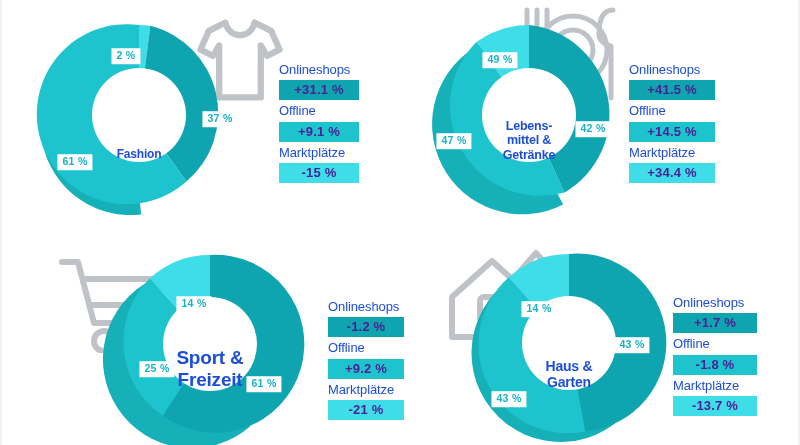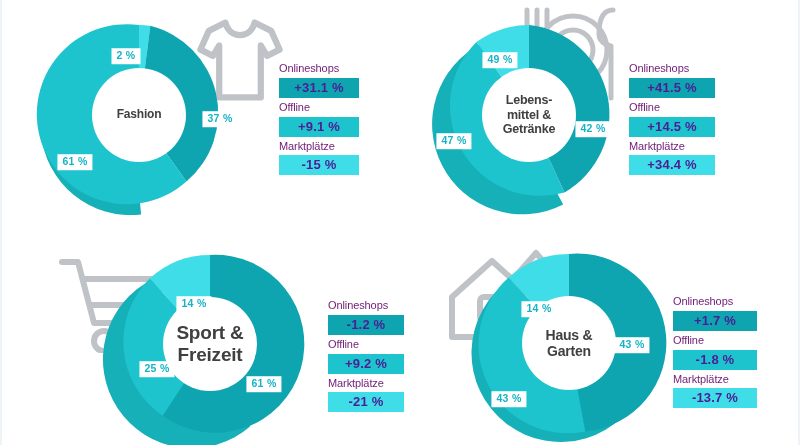--- a/index.html
+++ b/index.html
@@ -25,45 +25,45 @@
   .icon-wrap { position: absolute; opacity: 1; }
   .icon-wrap svg { display: block; }
 
   .donut-wrap { position: absolute; }
   .donut-wrap svg { display: block; overflow: visible; }
 
   .center-hole {
     position: absolute;
     border-radius: 50%;
     background: #ffffff;
-    display: flex; align-items: center; justify-content: center;
+    display: flex; align-items: flex-end; justify-content: center;
     text-align: center;
-    color: #404040;
+    color: #1d4ed8;
     font-weight: bold;
     line-height: 1.16;
     letter-spacing: -0.2px;
   }
 
   .pct {
     position: absolute;
     background: #ffffff;
     color: #17b3c4;
     font-size: 10.5px;
     font-weight: bold;
     padding: 2px 5px 2px 5px;
     letter-spacing: 0.3px;
     white-space: nowrap;
     transform: translate(-50%, -50%);
     line-height: 1.1;
   }
 
   .legend { position: absolute; }
   .legend .lg-label {
-    color: #701a75;
-    font-size: 11px;
+    color: #1d4ed8;
+    font-size: 13px;
     line-height: 1.25;
     letter-spacing: -0.1px;
     margin-top: 3px;
     white-space: nowrap;
   }
   .legend .lg-bar {
     color: #4c1d95;
     font-size: 13px;
     font-weight: bold;
     letter-spacing: 0.2px;

